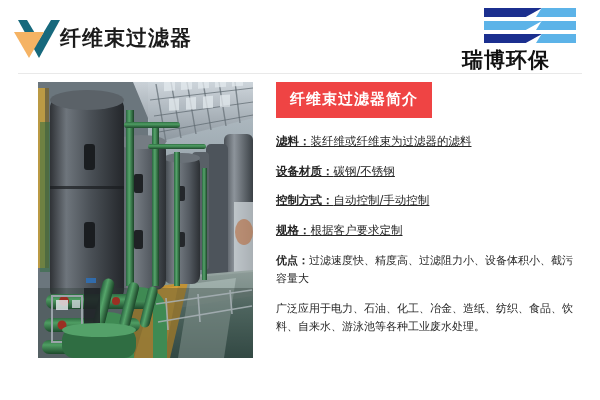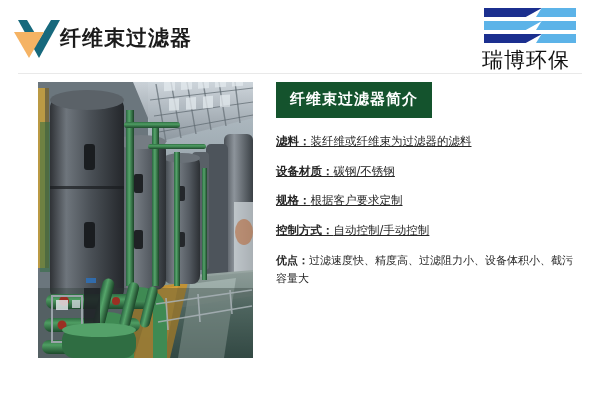--- a/index.html
+++ b/index.html
@@ -118,23 +118,22 @@
     clip-path: polygon(0 0, 100% 0, 72% 100%, 0 100%);
   }
   .logo-bar.b2 .seg-light {
     background: #5cb3e8;
   }
   .logo-text {
     position: absolute;
     left: 0;
     top: 38px;
     width: 128px;
-    text-align: center;
     font-size: 21px;
-    font-weight: normal;
+    font-weight: bold;
     letter-spacing: 1px;
     color: #111111;
     white-space: nowrap;
   }
 
   
   .photo {
     position: absolute;
     left: 38px;
     top: 82px;
@@ -148,21 +147,21 @@
   
   .content {
     position: absolute;
     left: 276px;
     top: 82px;
     width: 312px;
     height: 290px;
   }
   .section-banner {
     display: inline-block;
-    background: #14532d;
+    background: #ef4444;
     color: #ffffff;
     font-size: 15px;
     font-weight: bold;
     letter-spacing: 1px;
     padding: 8px 14px 9px 14px;
     white-space: nowrap;
   }
   .spec-list {
     margin-top: 16px;
   }
@@ -390,27 +389,28 @@
 
     <div class="spec-line">
       <span class="k">滤料：</span><span>装纤维或纤维束为过滤器的滤料</span>
     </div>
 
     <div class="spec-line">
       <span class="k">设备材质：</span><span>碳钢/不锈钢</span>
     </div>
 
     <div class="spec-line">
+      <span class="k">控制方式：</span><span>自动控制/手动控制</span>
+    </div>
+
+    <div class="spec-line">
       <span class="k">规格：</span><span>根据客户要求定制</span>
-    </div>
-
-    <div class="spec-line">
-      <span class="k">控制方式：</span><span>自动控制/手动控制</span>
     </div>
 
   </div>
 
   <div class="para">
     <span class="k">优点：</span><span>过滤速度快、精度高、过滤阻力小、设备体积小、截污容量大</span>
   </div>
 
+  <div class="para">广泛应用于电力、石油、化工、冶金、造纸、纺织、食品、饮料、自来水、游泳池等各种工业废水处理。</div>
 
 </div>
 
 </body></html>

